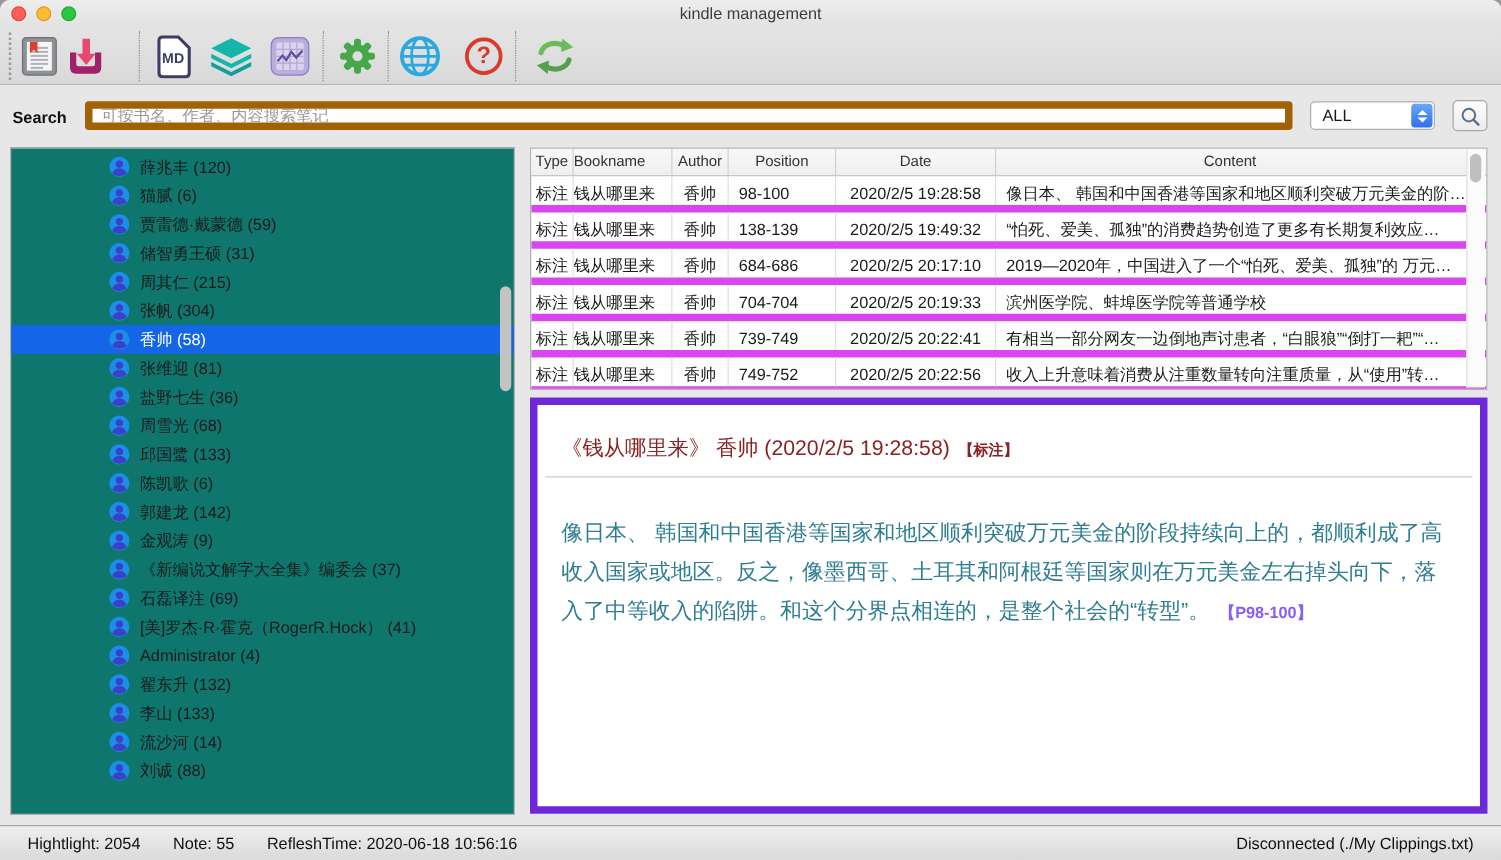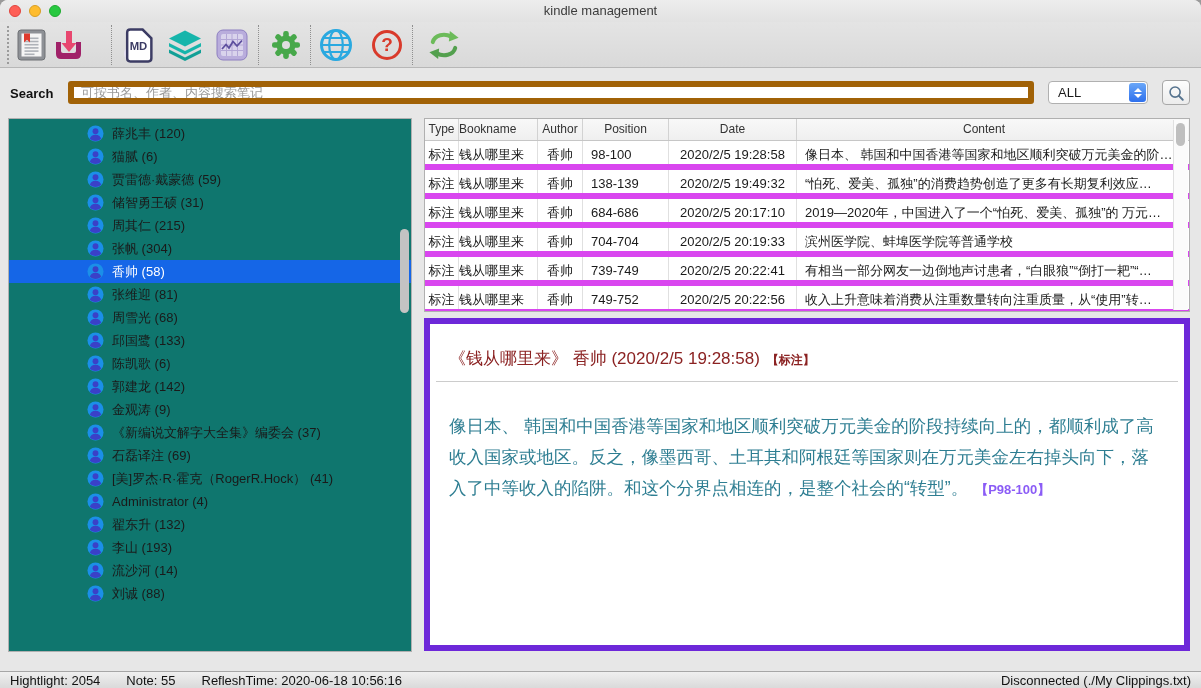--- a/index.html
+++ b/index.html
@@ -86,23 +86,23 @@
   
   .detail{position:absolute;left:424px;top:318px;width:766px;height:333px;background:#fff;
           border:6px solid #6d28d9;overflow:hidden;}
   .d-title{margin:23px 18px 0 19px;font-size:17px;color:#8b2222;}
   .d-tag{font-size:12px;font-weight:bold;margin-left:7px;}
   .d-hr{margin:11px 6px 0 6px;border:none;border-top:1px solid #cccccc;}
   .d-body{margin:29px 19px 0 19px;font-size:17.5px;line-height:31px;color:#2e7e92;}
   .d-ref{color:#8b5cf6;font-size:13px;font-weight:bold;margin-left:7px;}
 
   
-  .statusbar{position:absolute;left:0;right:0;bottom:0;height:17px;
+  .statusbar{position:absolute;left:0;right:0;bottom:0;height:28px;
              background:linear-gradient(#efefef,#dadada);border-top:1px solid #a6a6a6;
-             display:flex;align-items:center;padding:0 10px;font-size:13px;color:#111;}
+             display:flex;align-items:center;padding:0 22px;font-size:13px;color:#111;}
   .st{margin-right:26px;}
   .st-right{margin-left:auto;margin-right:0;}
 </style>
 </head>
 <body>
 
 <div class="window">
 
   <div class="titlebar">
     <div class="traffic">
@@ -289,20 +289,28 @@
       <path d="M3.1 14.9 a5.9 4.7 0 0 1 11.8 0 a9.5 9.5 0 0 1 -11.8 0 z" fill="#3a40c8"></path>
     </svg>
     <span class="author-label">张维迎 (81)</span>
   </div>
         <div class="author-item">
     <svg class="author-icon" viewBox="0 0 18 18">
       <circle cx="9" cy="9" r="8.5" fill="#1b8fe8"></circle>
       <circle cx="9" cy="6.6" r="3.1" fill="#3a40c8"></circle>
       <path d="M3.1 14.9 a5.9 4.7 0 0 1 11.8 0 a9.5 9.5 0 0 1 -11.8 0 z" fill="#3a40c8"></path>
     </svg>
+    <span class="author-label">盐野七生 (36)</span>
+  </div>
+        <div class="author-item">
+    <svg class="author-icon" viewBox="0 0 18 18">
+      <circle cx="9" cy="9" r="8.5" fill="#1b8fe8"></circle>
+      <circle cx="9" cy="6.6" r="3.1" fill="#3a40c8"></circle>
+      <path d="M3.1 14.9 a5.9 4.7 0 0 1 11.8 0 a9.5 9.5 0 0 1 -11.8 0 z" fill="#3a40c8"></path>
+    </svg>
     <span class="author-label">周雪光 (68)</span>
   </div>
         <div class="author-item">
     <svg class="author-icon" viewBox="0 0 18 18">
       <circle cx="9" cy="9" r="8.5" fill="#1b8fe8"></circle>
       <circle cx="9" cy="6.6" r="3.1" fill="#3a40c8"></circle>
       <path d="M3.1 14.9 a5.9 4.7 0 0 1 11.8 0 a9.5 9.5 0 0 1 -11.8 0 z" fill="#3a40c8"></path>
     </svg>
     <span class="author-label">邱国鹭 (133)</span>
   </div>
@@ -369,21 +377,21 @@
       <path d="M3.1 14.9 a5.9 4.7 0 0 1 11.8 0 a9.5 9.5 0 0 1 -11.8 0 z" fill="#3a40c8"></path>
     </svg>
     <span class="author-label">翟东升 (132)</span>
   </div>
         <div class="author-item">
     <svg class="author-icon" viewBox="0 0 18 18">
       <circle cx="9" cy="9" r="8.5" fill="#1b8fe8"></circle>
       <circle cx="9" cy="6.6" r="3.1" fill="#3a40c8"></circle>
       <path d="M3.1 14.9 a5.9 4.7 0 0 1 11.8 0 a9.5 9.5 0 0 1 -11.8 0 z" fill="#3a40c8"></path>
     </svg>
-    <span class="author-label">李山 (193)</span>
+    <span class="author-label">李山 (133)</span>
   </div>
         <div class="author-item">
     <svg class="author-icon" viewBox="0 0 18 18">
       <circle cx="9" cy="9" r="8.5" fill="#1b8fe8"></circle>
       <circle cx="9" cy="6.6" r="3.1" fill="#3a40c8"></circle>
       <path d="M3.1 14.9 a5.9 4.7 0 0 1 11.8 0 a9.5 9.5 0 0 1 -11.8 0 z" fill="#3a40c8"></path>
     </svg>
     <span class="author-label">流沙河 (14)</span>
   </div>
         <div class="author-item">

